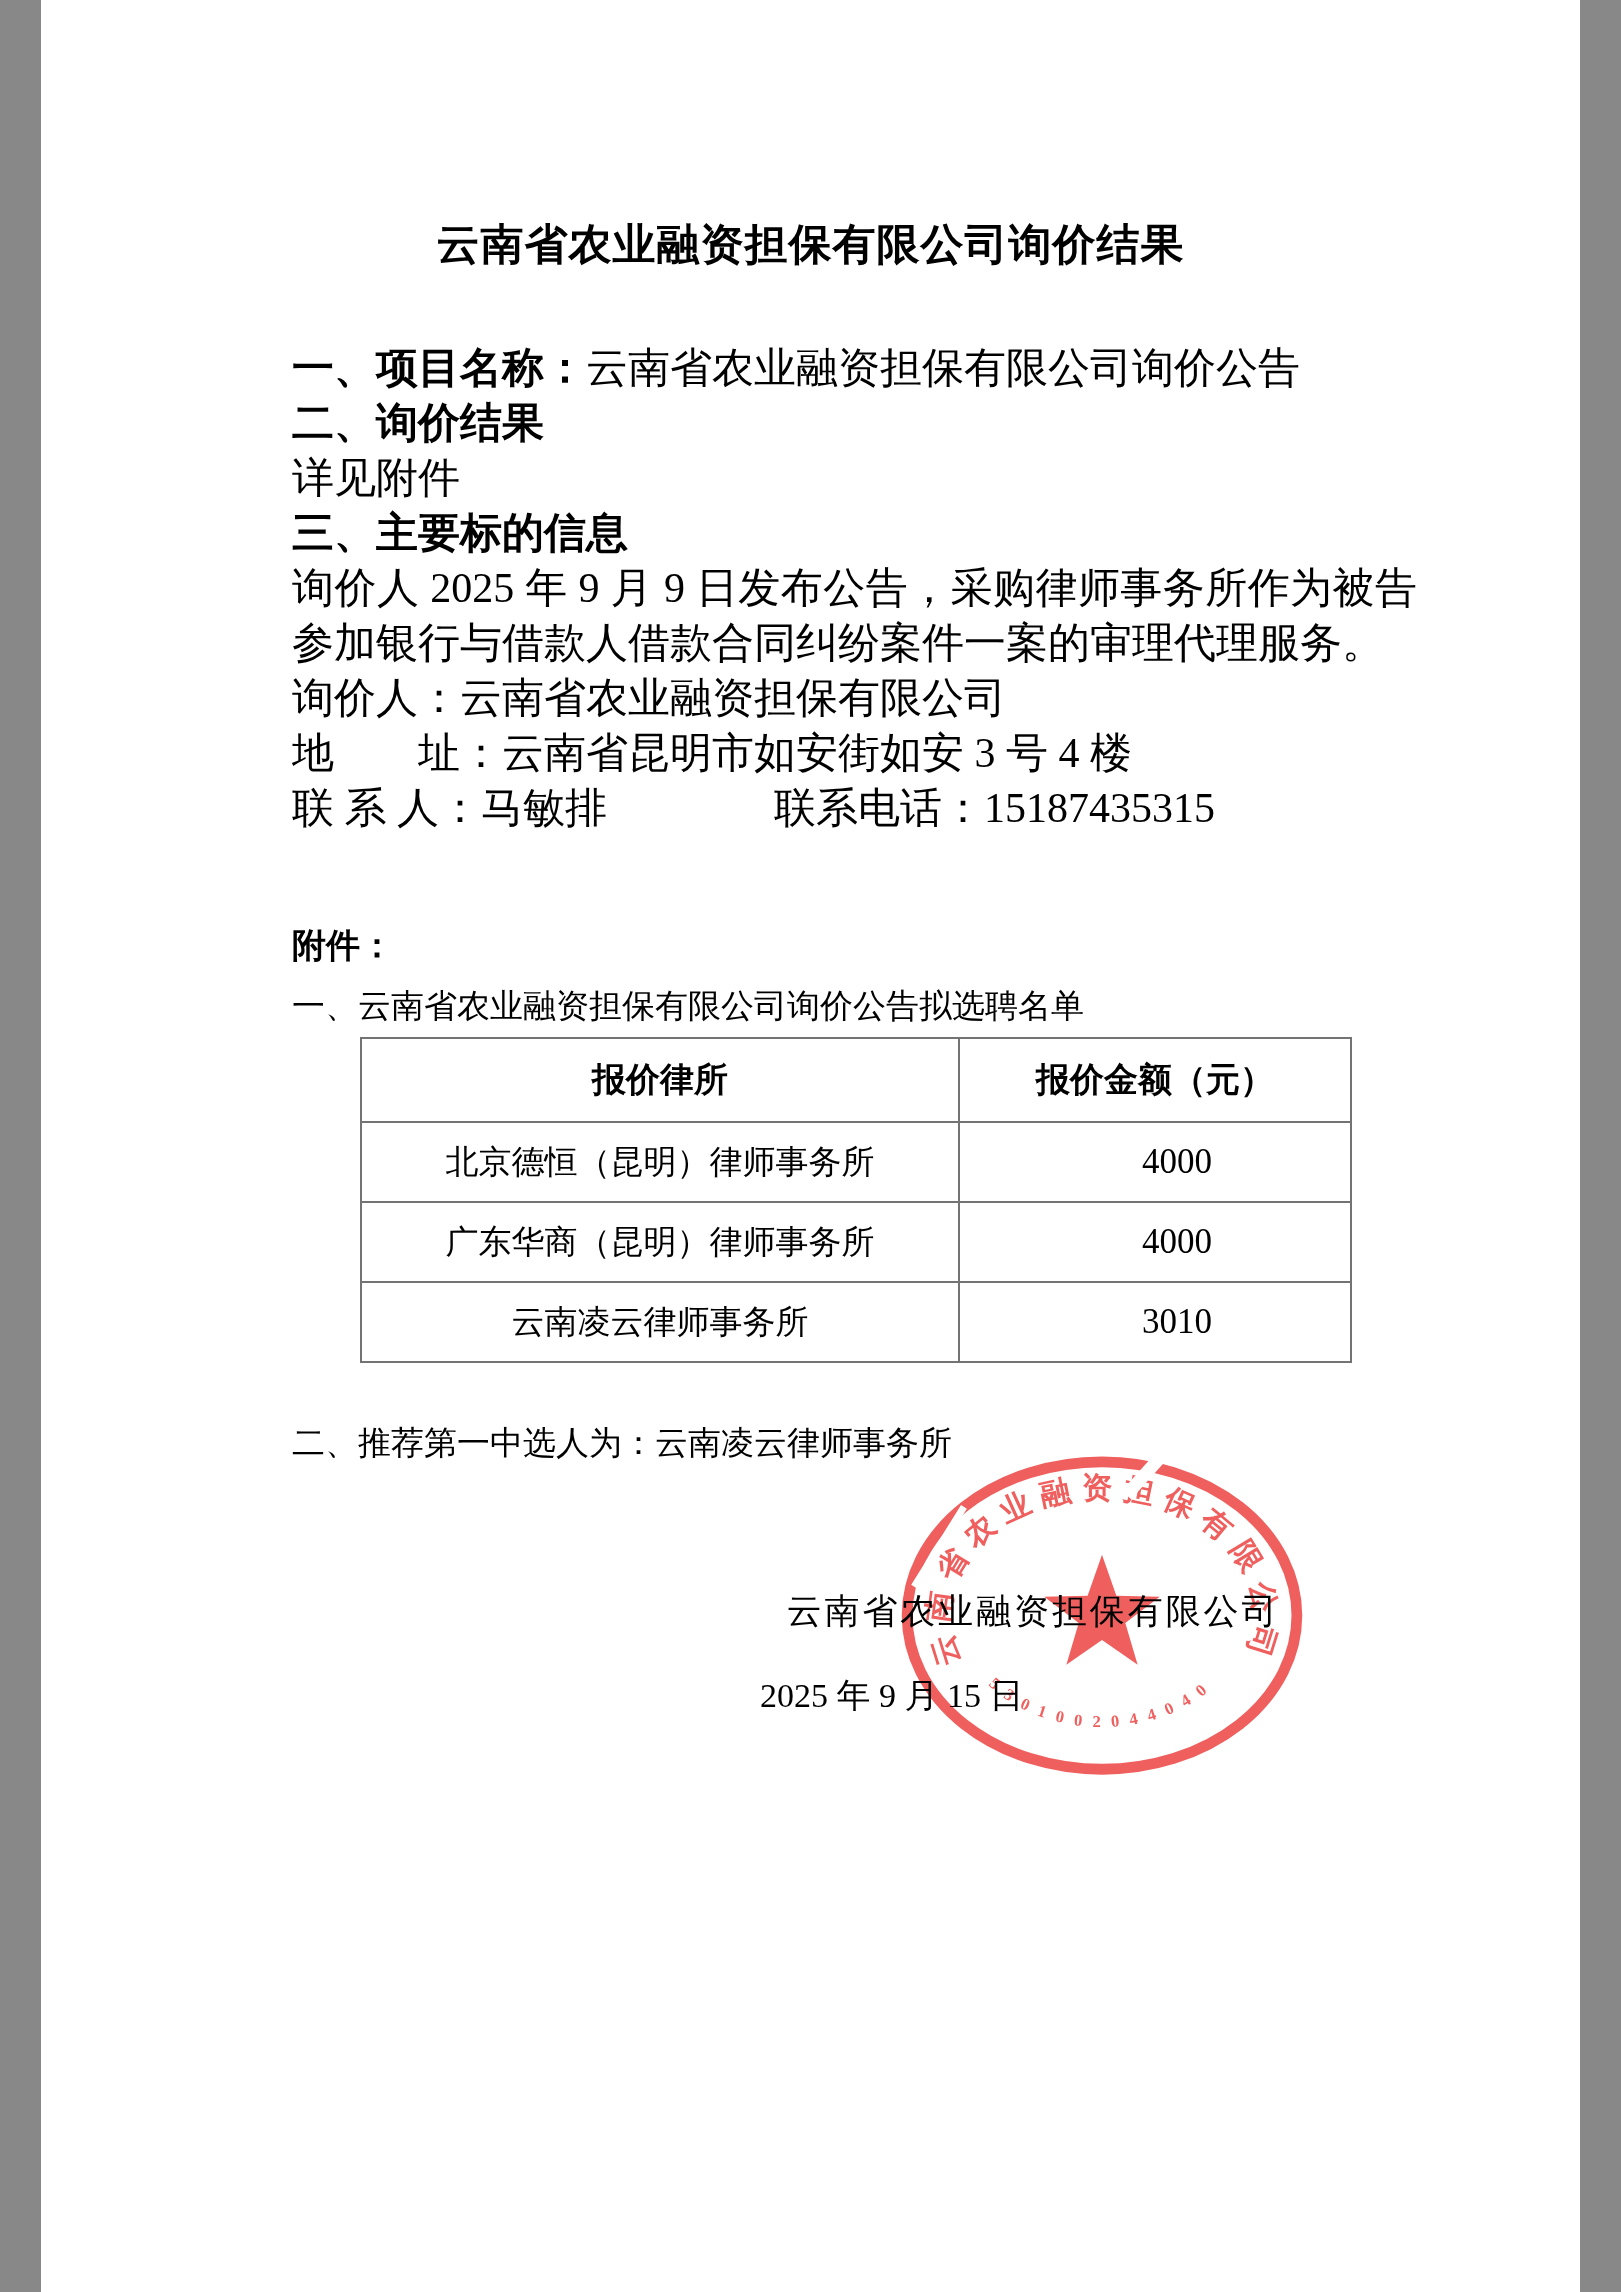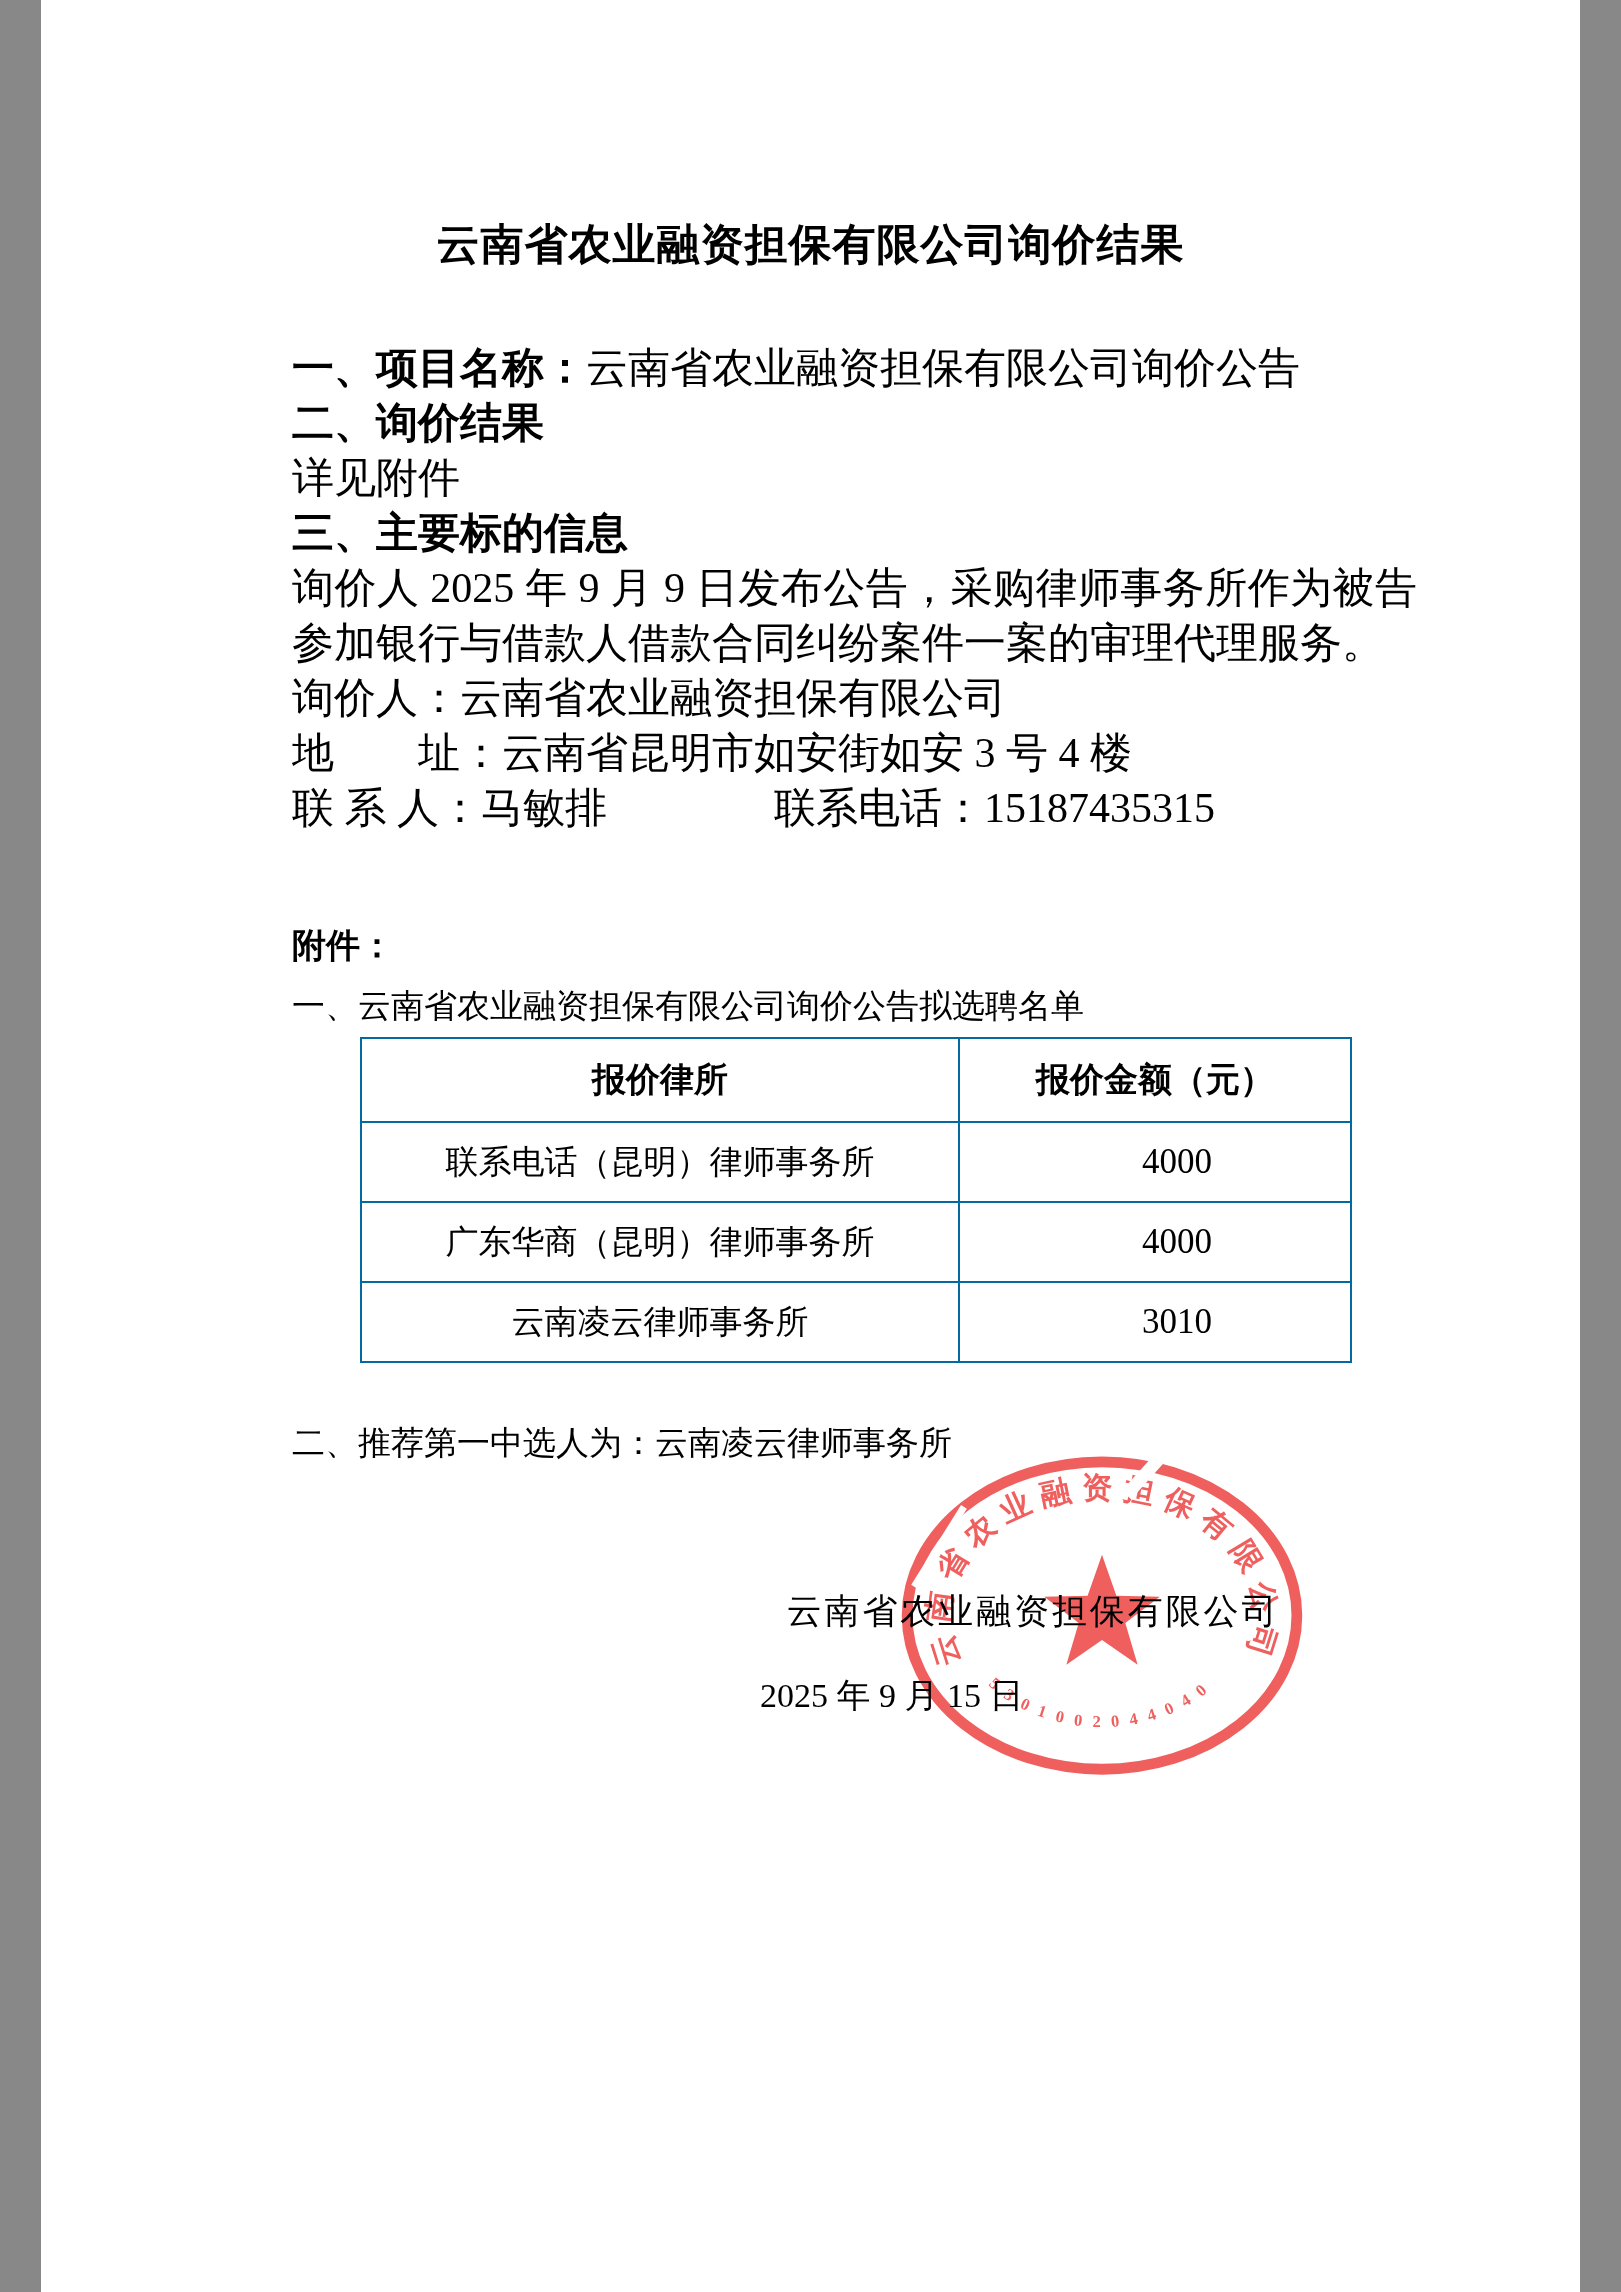--- a/index.html
+++ b/index.html
@@ -52,21 +52,21 @@
   table.quote-table {
     position: absolute;
     left: 319px;
     top: 1037px;
     width: 990px;
     border-collapse: collapse;
     border: 2.9px solid #000;
     table-layout: fixed;
   }
   .quote-table th, .quote-table td {
-    border: 2px solid #0369a1;
+    border: 2px solid #737373;
     text-align: center;
     vertical-align: middle;
     font-size: 33px;
     font-weight: normal;
   }
   .quote-table th { height: 84px; font-weight: bold; font-size: 34px; }
   .quote-table td { height: 80px; }
   .quote-table .col-firm  { width: 598px; }
   .quote-table .col-amount{ width: 392px; }
   .quote-table td.amount { font-size: 35px; padding-left: 44px; }
@@ -142,21 +142,21 @@
         <col class="col-amount">
       </colgroup>
     <thead>
       <tr>
         <th>报价律所</th>
         <th>报价金额（元）</th>
       </tr>
     </thead>
     <tbody>
       <tr>
-        <td>联系电话（昆明）律师事务所</td>
+        <td>北京德恒（昆明）律师事务所</td>
         <td class="amount">4000</td>
       </tr>
       <tr>
         <td>广东华商（昆明）律师事务所</td>
         <td class="amount">4000</td>
       </tr>
       <tr>
         <td>云南凌云律师事务所</td>
         <td class="amount">3010</td>
       </tr>

